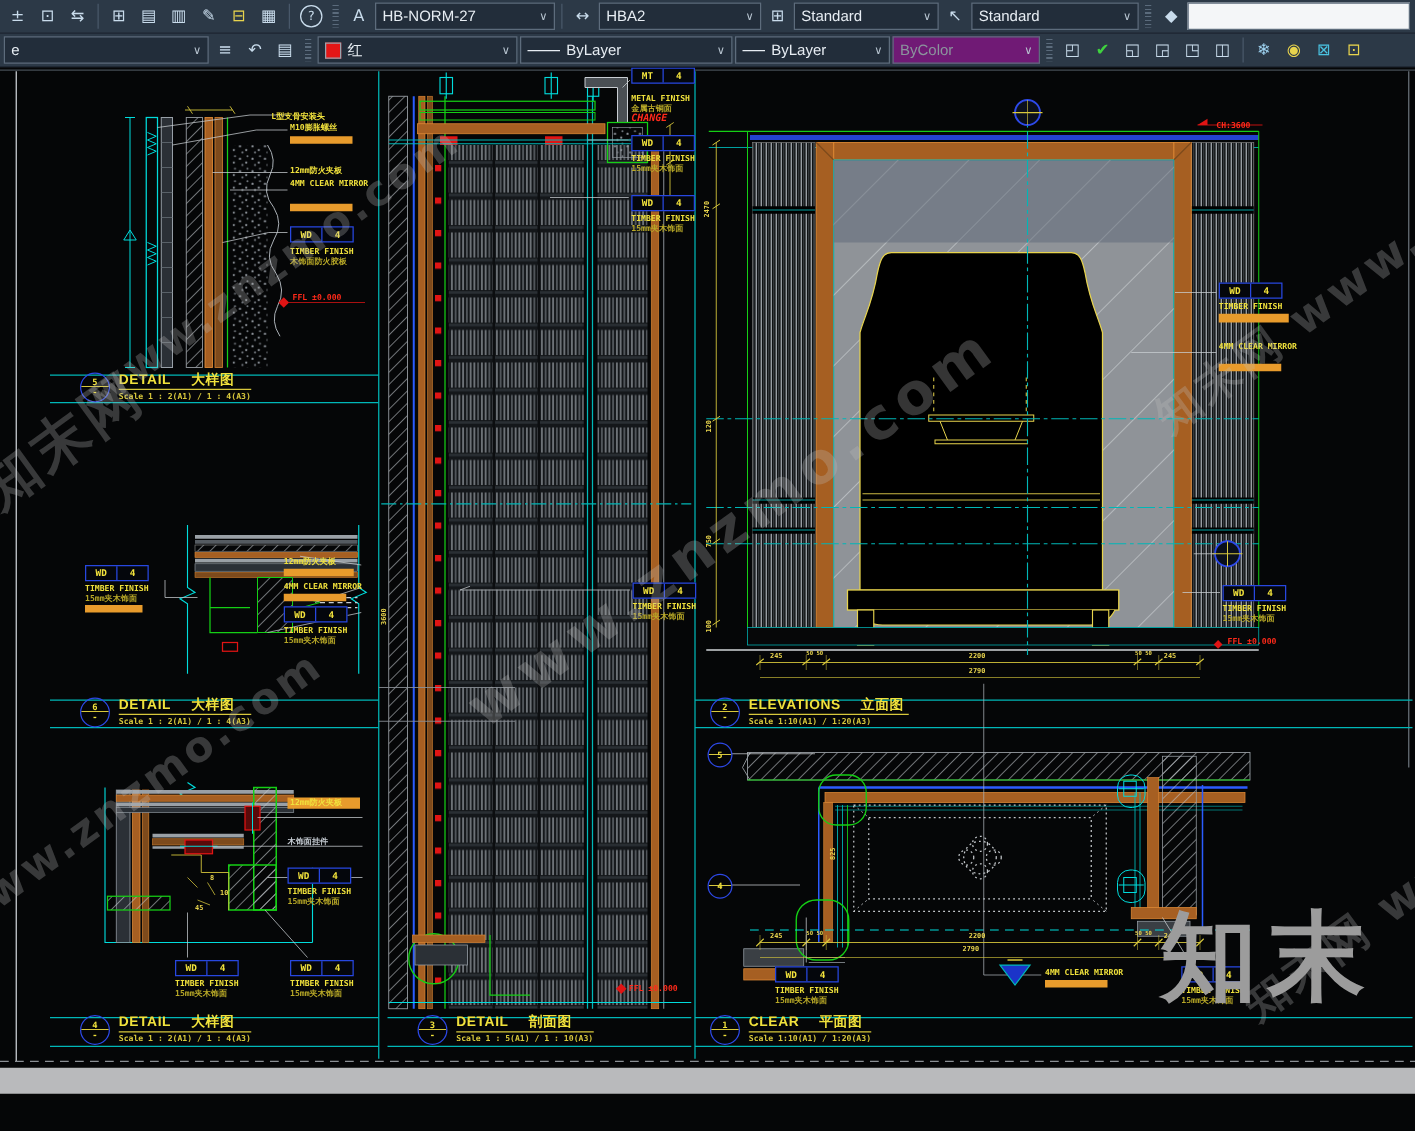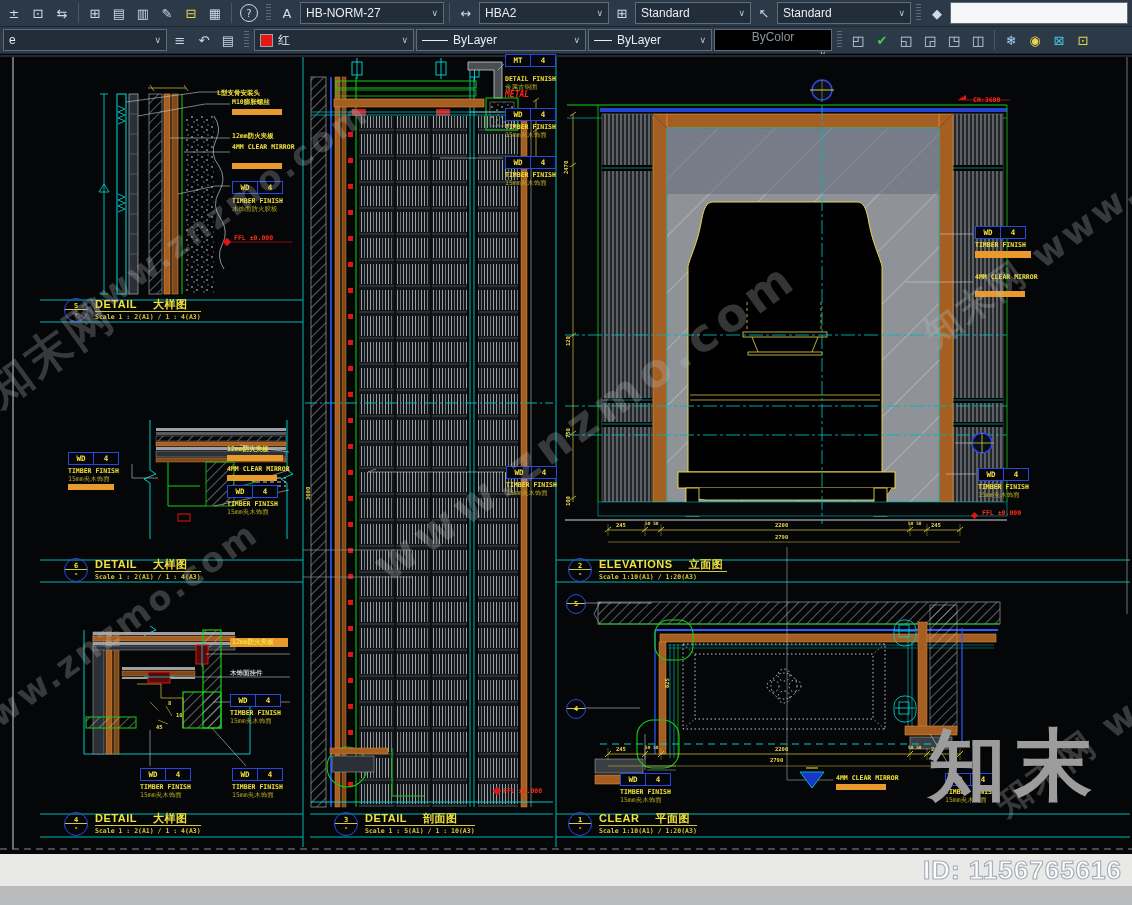--- a/index.html
+++ b/index.html
@@ -5,32 +5,32 @@
   html,body{margin:0;padding:0;background:#000;}
   .app{position:relative;width:1132px;height:905px;overflow:hidden;background:#050607;font-family:"Liberation Sans",sans-serif;}
   
   .tbrow{display:flex;align-items:center;height:26px;background:#2c3947;border-bottom:1px solid #1c2531;padding:0 3px;gap:2px;}
   .tbi{width:22px;height:20px;display:flex;align-items:center;justify-content:center;color:#c9dcec;font-size:13px;cursor:pointer;flex:none;font-family:"DejaVu Sans",sans-serif;}
   .tbi.round{width:16px;height:16px;border:1.5px solid #c9dcec;border-radius:50%;font-size:10px;margin:0 3px;}
   .sep{width:1px;height:20px;background:#48586a;margin:0 3px;flex:none;}
   .grip{width:5px;height:18px;background:repeating-linear-gradient(to bottom,#5b6b7c 0 1px,transparent 1px 3px);margin:0 3px;flex:none;}
   .dd{height:20px;background:#222d3a;border:1px solid #5d6c7c;display:flex;align-items:center;padding:0 5px;color:#e7edf3;font-size:12px;gap:5px;flex:none;cursor:pointer;}
   .dd .chev{margin-left:auto;color:#b9c6d2;font-size:9px;}
-  .dd.disabled{color:#8b949d;background:#000000;flex-direction:column;}
+  .dd.disabled{color:#8b949d;background:#701a75;}
   .swatch{width:11px;height:11px;background:#e51616;border:1px solid #9aa3ad;flex:none;}
   .ltline{width:26px;border-top:1.6px solid #e7edf3;flex:none;}
   .lwline{width:18px;border-top:1px solid #e7edf3;flex:none;}
   .qinput{width:172px;height:18px;background:#f4f6f8;border:1px solid #5d6c7c;flex:none;}
   .green{color:#3fd23f}.yellowi{color:#e8d44d}.cyani{color:#4ac2e0}.icei{color:#9fd4f2}
   
   .canvas{position:relative;width:1132px;height:800px;background:#050607;overflow:hidden;cursor:crosshair;}
   .canvas svg{position:absolute;left:0;top:0;}
   
   .a{position:absolute;font:700 6.5px/7.5px "DejaVu Sans Mono",monospace;color:#f0e13c;white-space:nowrap;z-index:30;}
-  .a.dim{color:#b8a827;font-weight:400;text-align:center;}
+  .a.dim{color:#b8a827;font-weight:700;text-align:center;}
   .a.gr{color:#c4cad1;}
   .a.red{color:#ff2a1a;}
   .a.it{font-style:italic;font-size:8px;}
   .a.n{font-size:5.5px;line-height:6px;color:#e8d44d;}
   .a.n5{font-size:4.5px;line-height:5px;color:#e8d44d;}
   .a.w64{width:64px;white-space:normal;}
   .rot{transform:rotate(-90deg);transform-origin:0 0;}
   .bar{position:absolute;background:#e89b2c;z-index:29;}
   .tagbox{position:absolute;display:flex;border:1.5px solid #2747e0;background:#04060c;color:#f2e23c;font:700 7.5px/11px "DejaVu Sans Mono",monospace;z-index:30;}
   .tagbox .c1{width:24px;text-align:center;border-right:1.5px solid #2747e0;}
@@ -476,23 +476,23 @@
     <div class="a" style="left:232px;top:730px">TIMBER FINISH</div>
     <div class="a dim" style="left:232px;top:738px">15mm夹木饰面</div>
     <div class="a n" style="left:168px;top:646px">8</div>
     <div class="a n" style="left:176px;top:658px">10</div>
     <div class="a n" style="left:156px;top:670px">45</div>
 
     <div class="tagbox" style="left:505px;top:0">
       <span class="c1">MT</span>
       <span class="c2">4</span>
     </div>
-    <div class="a" style="left:505px;top:22px">DETAIL FINISH</div>
+    <div class="a" style="left:505px;top:22px">METAL FINISH</div>
     <div class="a dim" style="left:505px;top:30px">金属古铜面</div>
-    <div class="a red it" style="left:505px;top:37px">METAL</div>
+    <div class="a red it" style="left:505px;top:37px">CHANGE</div>
     <div class="tagbox" style="left:505px;top:54px">
       <span class="c1">WD</span>
       <span class="c2">4</span>
     </div>
     <div class="a" style="left:505px;top:70px">TIMBER FINISH</div>
     <div class="a dim" style="left:505px;top:78px">15mm夹木饰面</div>
     <div class="tagbox" style="left:505px;top:102px">
       <span class="c1">WD</span>
       <span class="c2">4</span>
     </div>
@@ -636,18 +636,15 @@
           <div class="vtitle">
             <span>CLEAR</span>
             <span>平面图</span>
           </div>
       <div class="vscale">Scale 1:10(A1) / 1:20(A3)</div>
         </div>
     </div>
 
   </div>
 
-  <div class="idband">
-    <span class="idtext">ID: 1156765616</span>
-  </div>
   <div class="botband"></div>
 
 </div>
 
 </body></html>

